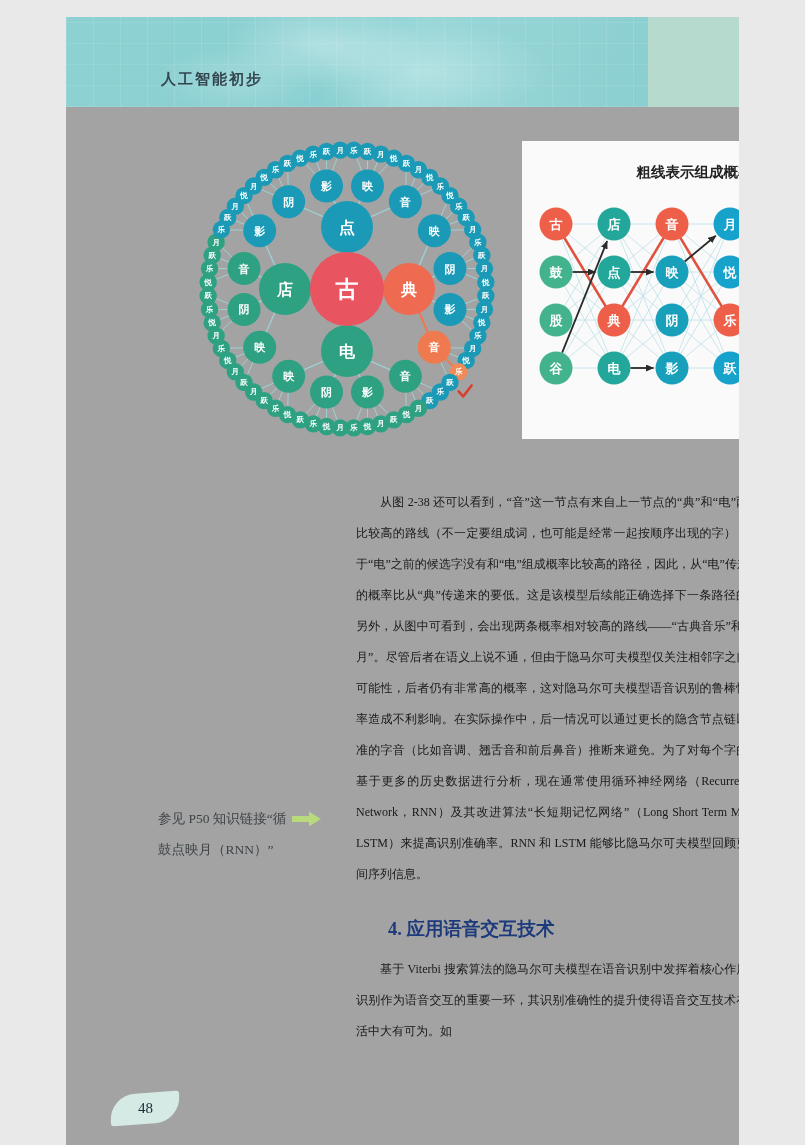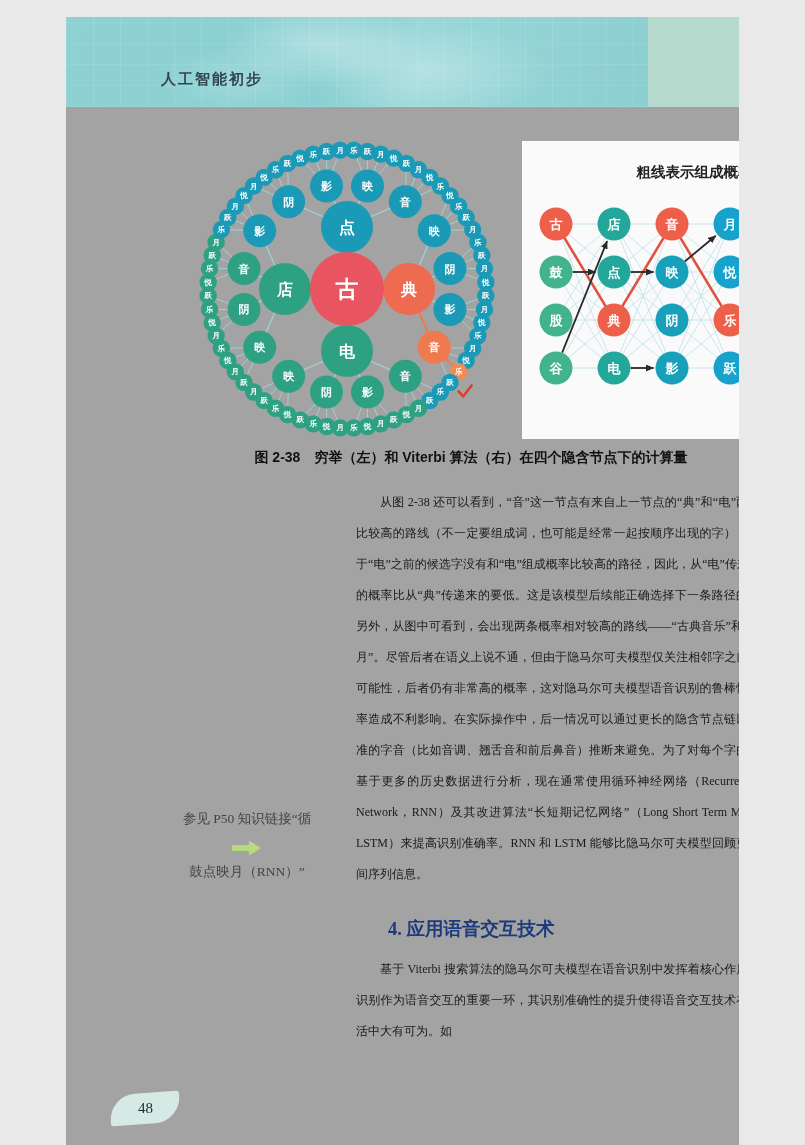--- a/index.html
+++ b/index.html
@@ -34,21 +34,21 @@
   
   .main-col{position:absolute;left:290px;top:470px;width:429px;}
   .para{font-size:12px;line-height:31px;text-align:justify;text-justify:inter-ideograph;
         margin:0;text-indent:2em;color:#191919;}
   .section-heading{font-family:Liberation Serif, serif;font-weight:bold;
         font-size:18.5px;color:#1d3a7c;margin:26px 0 13px 32px;}
 
   
   .margin-note{position:absolute;left:92px;top:786px;width:178px;
         font-size:13.5px;line-height:31px;color:#3f4447;}
-  .mn-line{white-space:nowrap;display:flex;align-items:center;gap:6px;flex-direction:column;}
+  .mn-line{white-space:nowrap;display:flex;align-items:center;gap:6px;}
   .mn-arrow{display:inline-block;line-height:0;}
 
   
   .page-blob{position:absolute;left:44px;top:1076px;width:70px;height:31px;background:#d5e9e5;
         border-radius:26px 3px 26px 3px;transform:rotate(-4deg);
         display:flex;align-items:center;justify-content:center;}
   .page-num{font-size:15px;color:#1d2b33;transform:rotate(4deg);}
 </style>
 </head>
 <body>
@@ -418,21 +418,20 @@
         <line x1="229" y1="33" x2="243" y2="47" stroke="#9aa0a4" stroke-width="2.8" stroke-linecap="round"></line>
         <line x1="243" y1="33" x2="229" y2="47" stroke="#9aa0a4" stroke-width="2.8" stroke-linecap="round"></line>
         <line x1="229" y1="81" x2="243" y2="95" stroke="#9aa0a4" stroke-width="2.8" stroke-linecap="round"></line>
         <line x1="243" y1="81" x2="229" y2="95" stroke="#9aa0a4" stroke-width="2.8" stroke-linecap="round"></line>
         <path d="M 228 137 L 234 143 L 245 129" fill="none" stroke="#d7402e" stroke-width="3.4" stroke-linecap="round" stroke-linejoin="round"></path>
         <line x1="229" y1="177" x2="243" y2="191" stroke="#9aa0a4" stroke-width="2.8" stroke-linecap="round"></line>
         <line x1="243" y1="177" x2="229" y2="191" stroke="#9aa0a4" stroke-width="2.8" stroke-linecap="round"></line>
       </svg>
   </div>
 
-  <div class="fig-caption">图 2-38　穷举（左）和 Viterbi 算法（右）在四个隐含节点下的计算量</div>
 
   <div class="main-col">
     <p class="para">从图 2-38 还可以看到，“音”这一节点有来自上一节点的“典”和“电”两条概率比较高的路线（不一定要组成词，也可能是经常一起按顺序出现的字），但是由于“电”之前的候选字没有和“电”组成概率比较高的路径，因此，从“电”传来的路径的概率比从“典”传递来的要低。这是该模型后续能正确选择下一条路径的基础。另外，从图中可看到，会出现两条概率相对较高的路线——“古典音乐”和“鼓点映月”。尽管后者在语义上说不通，但由于隐马尔可夫模型仅关注相邻字之间的转移可能性，后者仍有非常高的概率，这对隐马尔可夫模型语音识别的鲁棒性和准确率造成不利影响。在实际操作中，后一情况可以通过更长的隐含节点链以及更精准的字音（比如音调、翘舌音和前后鼻音）推断来避免。为了对每个字的上下文基于更多的历史数据进行分析，现在通常使用循环神经网络（Recurrent Neural Network，RNN）及其改进算法“长短期记忆网络”（Long Short Term Memory，LSTM）来提高识别准确率。RNN 和 LSTM 能够比隐马尔可夫模型回顾更长的时间序列信息。</p>
     <div class="section-heading">4. 应用语音交互技术</div>
     <p class="para">基于 Viterbi 搜索算法的隐马尔可夫模型在语音识别中发挥着核心作用。语音识别作为语音交互的重要一环，其识别准确性的提升使得语音交互技术在日常生活中大有可为。如</p>
   </div>
 
   <div class="margin-note">
     <div class="mn-line">
       <span>参见 P50 知识链接“循</span>

